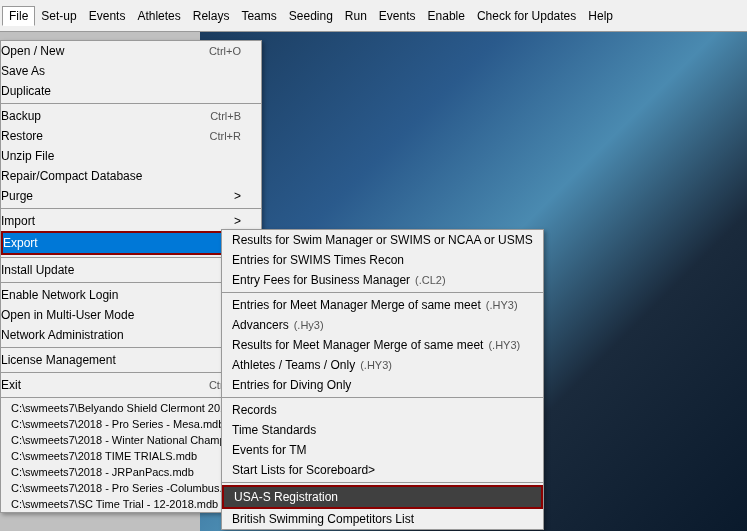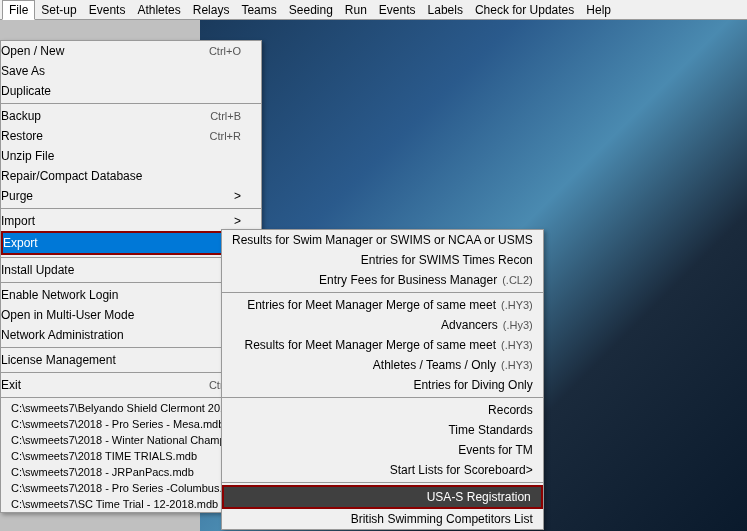--- a/index.html
+++ b/index.html
@@ -12,21 +12,21 @@
       overflow: hidden;
       position: relative;
     }
 
     
     .menubar {
       background: #f0f0f0;
       border-bottom: 1px solid #999;
       display: flex;
       align-items: center;
-      height: 20px;
+      height: 32px;
       padding: 0 2px;
       position: relative;
       z-index: 100;
     }
     .menubar-item {
       padding: 2px 6px;
       cursor: pointer;
       font-size: 12px;
       white-space: nowrap;
     }
@@ -118,21 +118,21 @@
       z-index: 160;
       box-shadow: 2px 2px 4px rgba(0,0,0,0.3);
     }
     .submenu-container {
       position: relative;
     }
     .submenu-item {
       padding: 3px 10px;
       cursor: pointer;
       display: flex;
-      justify-content: flex-end;
+      justify-content: flex-start;
       align-items: center;
       white-space: nowrap;
       font-size: 12px;
     }
     .submenu-item.highlighted {
       background: #404040;
       color: white;
       border: 2px solid #cc0000;
     }
     .submenu-separator {
@@ -152,21 +152,21 @@
 <div class="menubar">
   <span class="menubar-item active">File</span>
   <span class="menubar-item">Set-up</span>
   <span class="menubar-item">Events</span>
   <span class="menubar-item">Athletes</span>
   <span class="menubar-item">Relays</span>
   <span class="menubar-item">Teams</span>
   <span class="menubar-item">Seeding</span>
   <span class="menubar-item">Run</span>
   <span class="menubar-item">Events</span>
-  <span class="menubar-item">Labels</span>
+  <span class="menubar-item">Enable</span>
   <span class="menubar-item">Check for Updates</span>
   <span class="menubar-item">Help</span>
 </div>
 
 <div class="content-area">
   <div class="bg-image"></div>
 
   <div class="dropdown-menu">
 
     <div class="dropdown-item">

